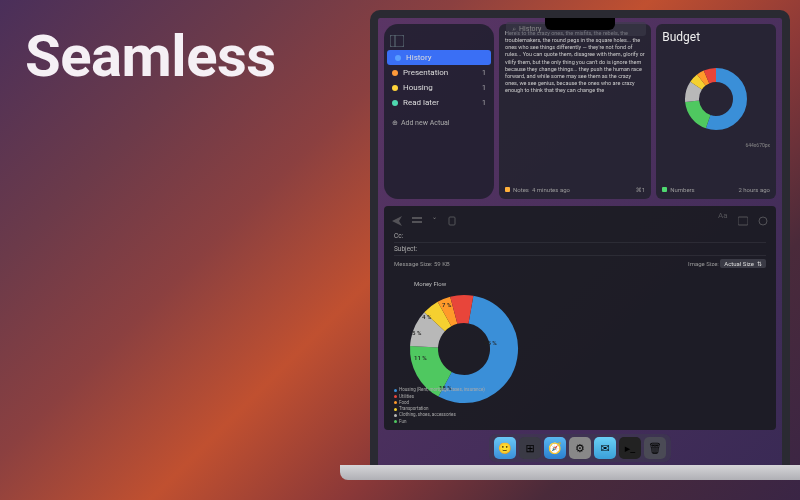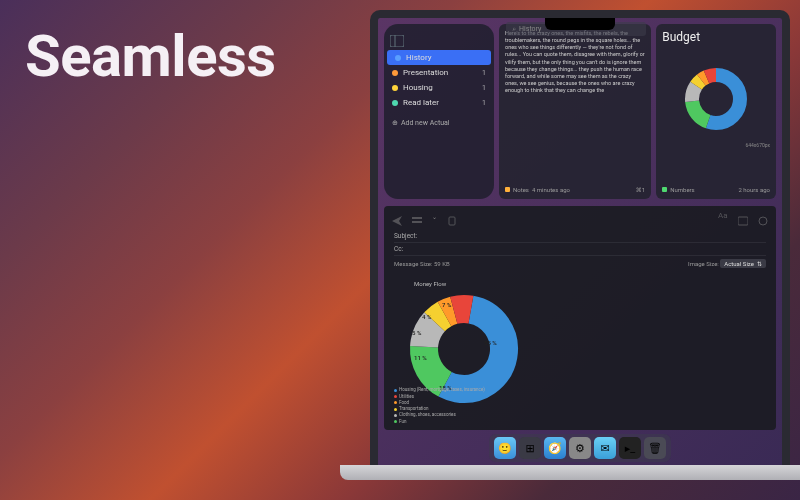--- a/index.html
+++ b/index.html
@@ -148,22 +148,22 @@
           <span class="tb-spacer"></span>
           <span class="tb-icon" style="color:#888;font-size:8px">Aa</span>
           <span class="tb-icon"><svg viewBox="0 0 10 10">
                 <rect x="0" y="1" width="10" height="8" rx="1" fill="none" stroke="#888"></rect>
               </svg></span>
           <span class="tb-icon"><svg viewBox="0 0 10 10">
                 <circle cx="5" cy="5" r="4" fill="none" stroke="#888"></circle>
               </svg></span>
         </div>
         <div class="mail-fields">
+          <div class="mail-field"><span>Cc:</span></div>
           <div class="mail-field"><span>Subject:</span></div>
-          <div class="mail-field"><span>Cc:</span></div>
           <div class="mail-meta">
             <span>Message Size: 59 KB</span>
             <span>
               <span>Image Size:</span>
               <span class="img-size-sel">
                 <span>Actual Size</span>
                 <span>⇅</span>
               </span>
             </span>
           </div>

